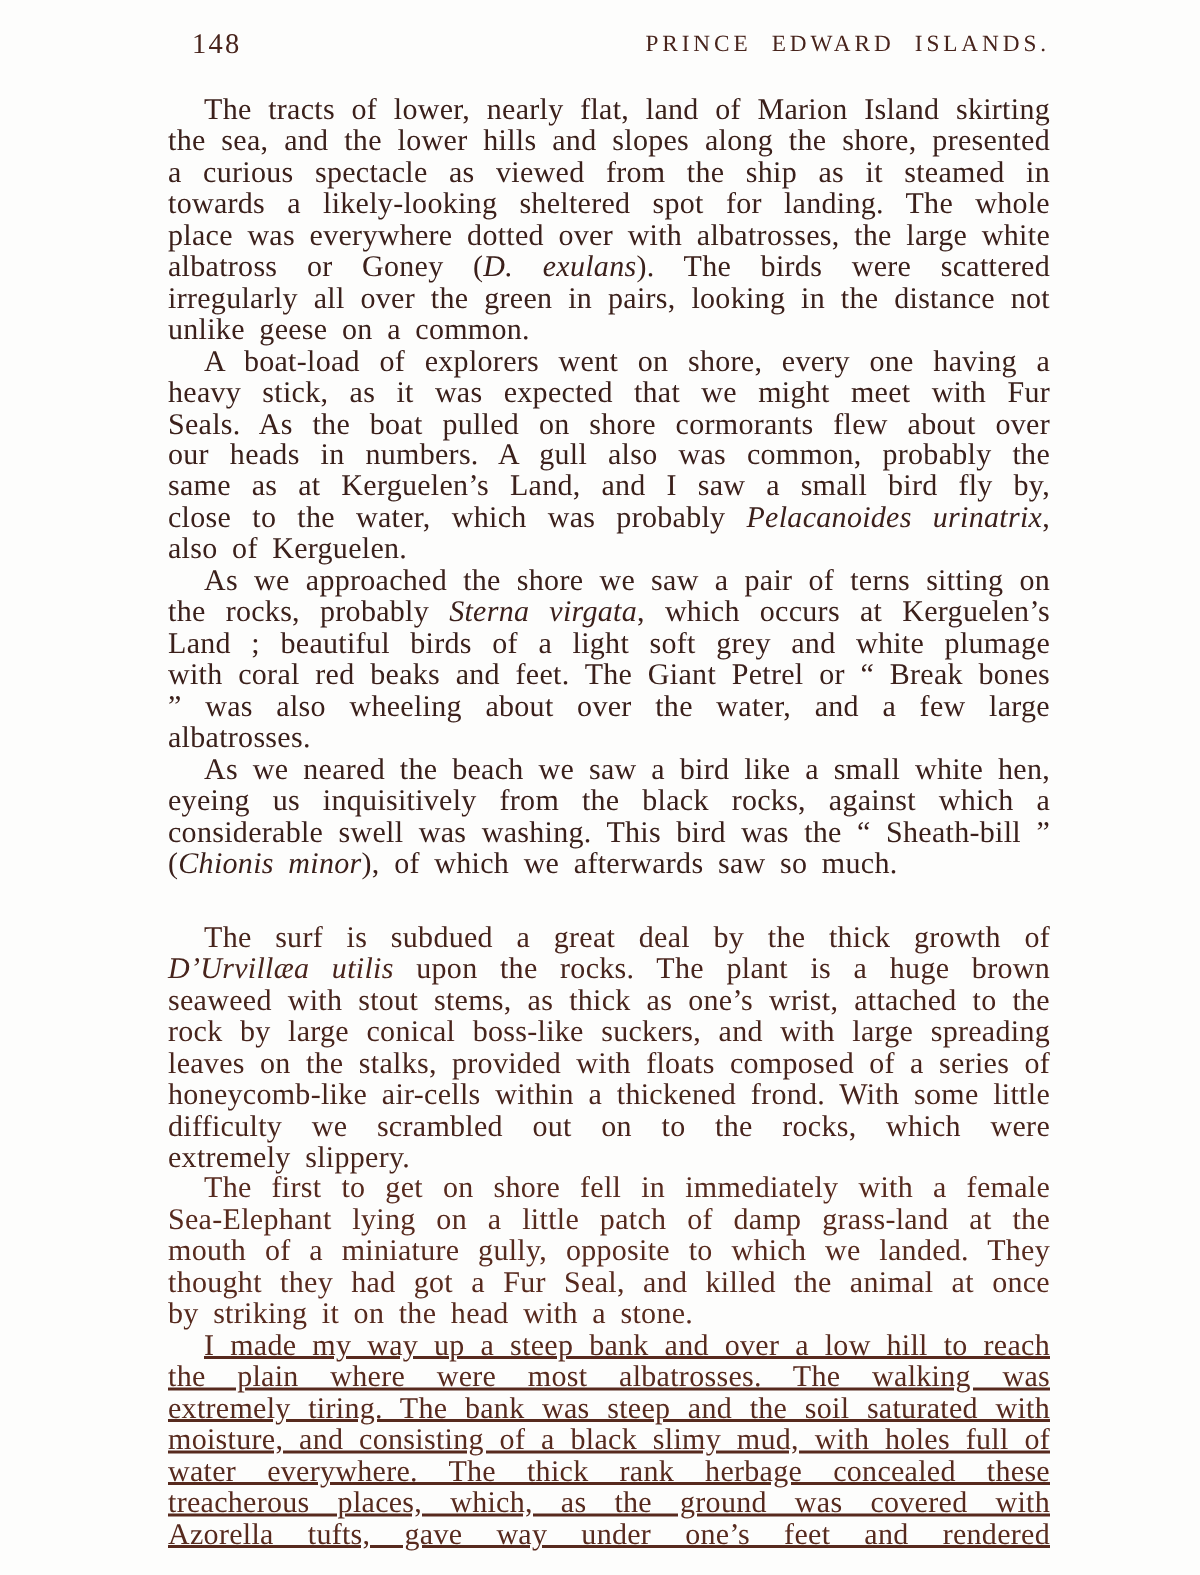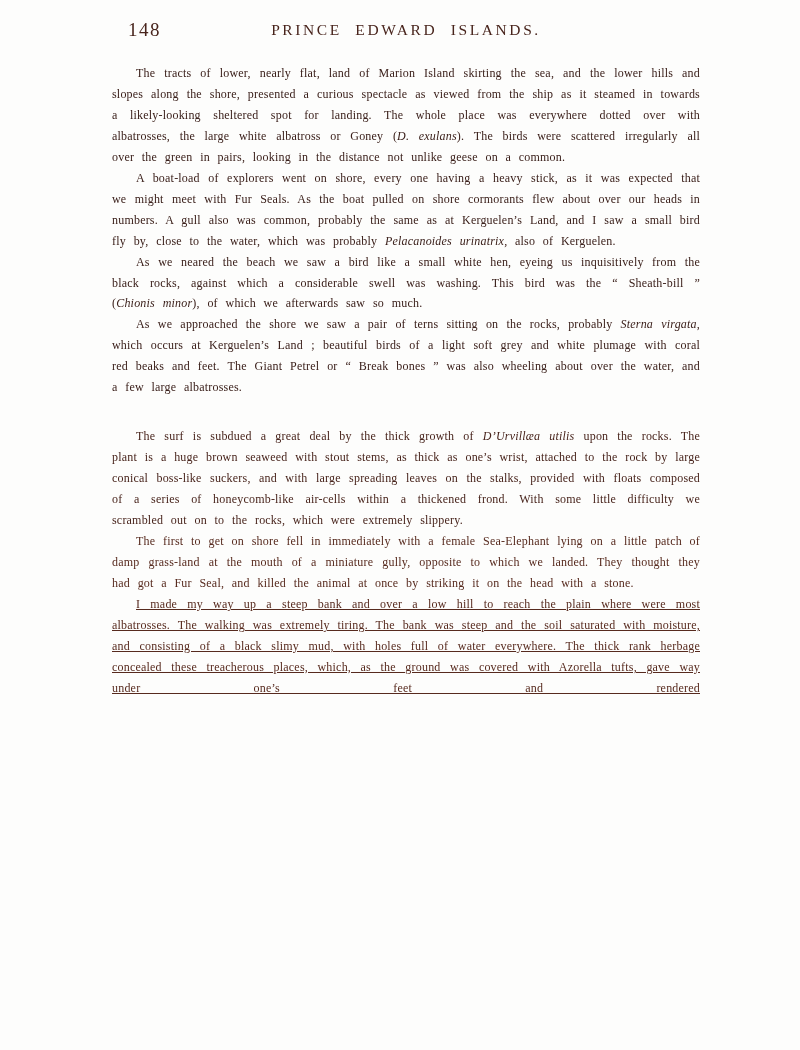--- a/index.html
+++ b/index.html
@@ -31,29 +31,29 @@
     color:var(--ink-mid);
   }
   .pagenum{
     position:absolute;
     left:16px;top:1px;
     font-size:19px;
     letter-spacing:1.5px;
   }
   .title{
     display:block;
-    text-align:center;
+    text-align:right;
     font-size:15.5px;
     letter-spacing:2.6px;
     word-spacing:7px;
     padding-top:3px;
   }
   .bodytext{
     margin-top:23px;
-    font-size:12px;
+    font-size:20px;
     line-height:20.95px;
     letter-spacing:0.2px;
     word-spacing:4.5px;
     text-align:justify;
     color:var(--ink);
   }
   .bodytext p{
     margin:0;
     text-indent:24px;
   }
@@ -68,20 +68,20 @@
 
 <div class="page">
   <div class="textblock">
     <div class="header">
       <span class="pagenum">148</span>
       <span class="title">PRINCE EDWARD ISLANDS.</span>
     </div>
     <div class="bodytext">
         <p><span>The tracts of lower, nearly flat, land of Marion Island skirting the sea, and the lower hills and slopes along the shore, presented a curious spectacle as viewed from the ship as it steamed in towards a likely-looking sheltered spot for landing. The whole place was everywhere dotted over with albatrosses, the large white albatross or Goney (</span><span class="it">D. exulans</span><span>). The birds were scattered irregularly all over the green in pairs, looking in the distance not unlike geese on a common.</span></p>
         <p><span>A boat-load of explorers went on shore, every one having a heavy stick, as it was expected that we might meet with Fur Seals. As the boat pulled on shore cormorants flew about over our heads in numbers. A gull also was common, probably the same as at Kerguelen’s Land, and I saw a small bird fly by, close to the water, which was probably </span><span class="it">Pelacanoides urinatrix</span><span>, also of Kerguelen.</span></p>
+        <p><span>As we approached the shore we saw a pair of terns sitting on the rocks, probably </span><span class="it">Sterna virgata</span><span>, which occurs at Kerguelen’s Land ; beautiful birds of a light soft grey and white plumage with coral red beaks and feet. The Giant Petrel or “ Break bones ” was also wheeling about over the water, and a few large albatrosses.</span></p>
         <p><span>As we neared the beach we saw a bird like a small white hen, eyeing us inquisitively from the black rocks, against which a considerable swell was washing. This bird was the “ Sheath-bill ” (</span><span class="it">Chionis minor</span><span>), of which we afterwards saw so much.</span></p>
-        <p><span>As we approached the shore we saw a pair of terns sitting on the rocks, probably </span><span class="it">Sterna virgata</span><span>, which occurs at Kerguelen’s Land ; beautiful birds of a light soft grey and white plumage with coral red beaks and feet. The Giant Petrel or “ Break bones ” was also wheeling about over the water, and a few large albatrosses.</span></p>
         <p><span>The surf is subdued a great deal by the thick growth of </span><span class="it">D’Urvillæa utilis</span><span> upon the rocks. The plant is a huge brown seaweed with stout stems, as thick as one’s wrist, attached to the rock by large conical boss-like suckers, and with large spreading leaves on the stalks, provided with floats composed of a series of honeycomb-like air-cells within a thickened frond. With some little difficulty we scrambled out on to the rocks, which were extremely slippery.</span></p>
         <p><span>The first to get on shore fell in immediately with a female Sea-Elephant lying on a little patch of damp grass-land at the mouth of a miniature gully, opposite to which we landed. They thought they had got a Fur Seal, and killed the animal at once by striking it on the head with a stone.</span></p>
         <p><span>I made my way up a steep bank and over a low hill to reach the plain where were most albatrosses. The walking was extremely tiring. The bank was steep and the soil saturated with moisture, and consisting of a black slimy mud, with holes full of water everywhere. The thick rank herbage concealed these treacherous places, which, as the ground was covered with Azorella tufts, gave way under one’s feet and rendered</span></p>
       </div>
   </div>
 </div>
 
 </body></html>

